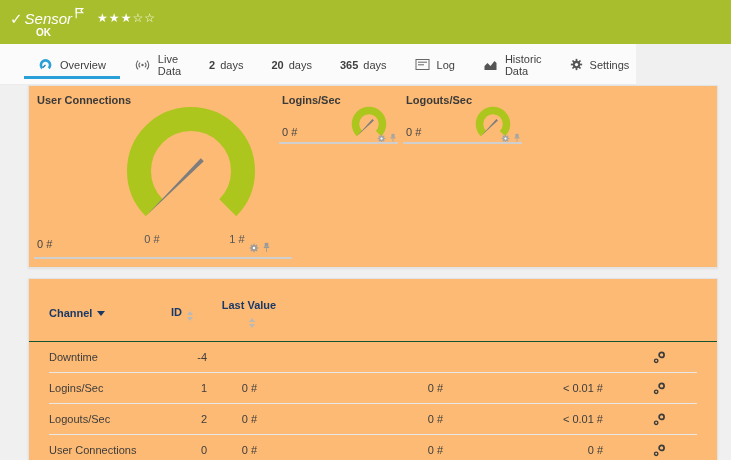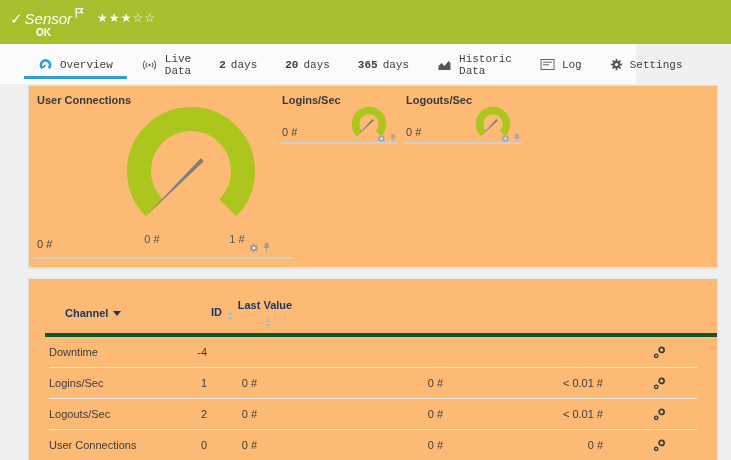--- a/index.html
+++ b/index.html
@@ -20,51 +20,51 @@
   .sensor-type{font-style:italic;font-size:15px;margin-left:2px;}
   .sensor-title{font-weight:bold;font-size:15px;margin-left:6px;letter-spacing:.2px;}
   .flag{margin:0 0 8px 3px;}
   .stars{margin-left:12px;font-size:12px;letter-spacing:1px;line-height:1;}
   .stars .dim{opacity:.95;}
   .status-ok{position:absolute;left:36px;top:27px;font-size:10px;font-weight:bold;}
   
   .tabs{
     position:absolute;left:0;top:44px;width:636px;height:41px;background:#fbfbfb;
     display:flex;align-items:center;justify-content:space-between;
-    padding:0 8px 0 24px;box-sizing:border-box;border-bottom:1px solid #ececec;font-family:Liberation Mono, monospace;
+    padding:0 8px 0 24px;box-sizing:border-box;border-bottom:1px solid #ececec;
   }
   .tab{display:flex;align-items:center;gap:7px;padding:9px 14px 8px;cursor:default;color:#3f3f3f;}
   .tab.active{border-bottom:3px solid #2b9fd8;padding-bottom:5px;}
   .tab b{font-weight:bold;margin-right:-2px;}
   .tab .ico{display:flex;align-items:center;}
   
   .panel{
     position:absolute;background:#fdba74;border:1px solid #e3e3e3;
     box-shadow:0 1px 2px rgba(0,0,0,.07);box-sizing:border-box;
   }
   #gauge-panel{left:28px;top:85px;width:690px;height:183px;}
   #table-panel{left:28px;top:278px;width:690px;height:200px;}
   .abs{position:absolute;}
   .g-title{font-weight:bold;color:#3a3a3a;}
   .g-value{color:#444;}
   .g-scale{color:#555;width:40px;text-align:center;}
   .strip-line{position:absolute;height:2px;background:#cfcfcf;}
   .mini-icons{display:flex;gap:3px;align-items:center;}
   
   .grid{display:grid;grid-template-columns:122px 48px 60px 176px 160px 1fr;align-items:center;}
-  .thead{padding:14px 20px 0 20px;color:#1a3866;font-weight:bold;min-height:46px;
-         border-bottom:4px solid #14532d;box-sizing:border-box;margin-left:16px;}
+  .thead{padding:14px 20px 8px 20px;color:#1a3866;font-weight:bold;min-height:46px;
+         border-bottom:1px solid #14532d;box-sizing:border-box;}
   .thead .grid{align-items:center;min-height:40px;}
   .tbody{padding:0 20px;}
   .row{height:30px;line-height:30px;border-bottom:1px solid #e8e8e8;}
   .c-id{text-align:right;padding-right:12px;}
   .c-last{text-align:right;padding-right:22px;}
   .c-min{text-align:right;padding-right:12px;}
   .c-max{text-align:right;padding-right:12px;}
-  .h-id{text-align:right;padding-right:2px;}
+  .h-id{text-align:left;padding-right:2px;}
   .h-last{text-align:center;line-height:1.35;}
   .h-min,.h-max{text-align:right;padding-right:0;}
   .h-chan{display:flex;align-items:center;gap:5px;}
   .row-gear{margin-left:38px;display:flex;align-items:center;height:30px;}
   
   .sort{display:inline-flex;flex-direction:column;gap:2px;margin-left:5px;vertical-align:1px;}
   .sort i{display:block;width:0;height:0;border-left:3px solid transparent;border-right:3px solid transparent;}
   .sort .up{border-bottom:4px solid #b9b9b9;}
   .sort .down{border-top:4px solid #b9b9b9;}
   .caret-down{display:inline-block;width:0;height:0;border-left:4px solid transparent;border-right:4px solid transparent;border-top:5px solid #1a3866;}
@@ -116,35 +116,35 @@
   <div class="tab">
     <b>20</b>
     <span>days</span>
   </div>
   <div class="tab">
     <b>365</b>
     <span>days</span>
   </div>
   <div class="tab">
     <span class="ico">
-      <svg width="15" height="12" viewBox="0 0 14 12" fill="#555">
-        <path d="M1 11V7l3-3 3 3 4-5 2 2v7z"></path>
-      </svg>
-    </span>
-    <span>Historic Data</span>
-  </div>
-  <div class="tab">
-    <span class="ico">
       <svg width="15" height="11" viewBox="0 0 14 11" fill="none" stroke="#666" stroke-width="1">
         <rect x="0.5" y="0.5" width="13" height="10"></rect>
         <line x1="2.5" y1="3.2" x2="11.5" y2="3.2"></line>
         <line x1="2.5" y1="5.8" x2="8.5" y2="5.8"></line>
       </svg>
     </span>
     <span>Log</span>
+  </div>
+  <div class="tab">
+    <span class="ico">
+      <svg width="15" height="12" viewBox="0 0 14 12" fill="#555">
+        <path d="M1 11V7l3-3 3 3 4-5 2 2v7z"></path>
+      </svg>
+    </span>
+    <span>Historic Data</span>
   </div>
   <div class="tab">
     <span class="ico">
       <svg width="13" height="13" viewBox="0 0 12 12">
         <g stroke="#555" stroke-width="1.6">
           <line x1="6" y1="0.8" x2="6" y2="11.2"></line>
             <line x1="0.8" y1="6" x2="11.2" y2="6"></line>
           <line x1="2.3" y1="2.3" x2="9.7" y2="9.7"></line>
             <line x1="9.7" y1="2.3" x2="2.3" y2="9.7"></line>
         </g>

